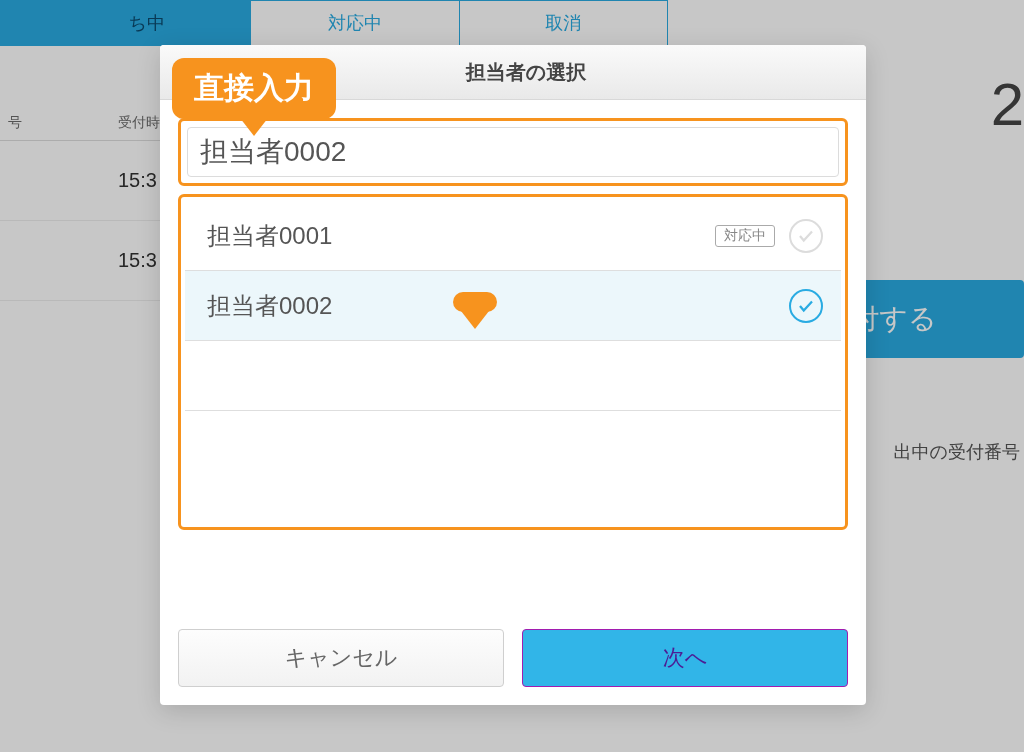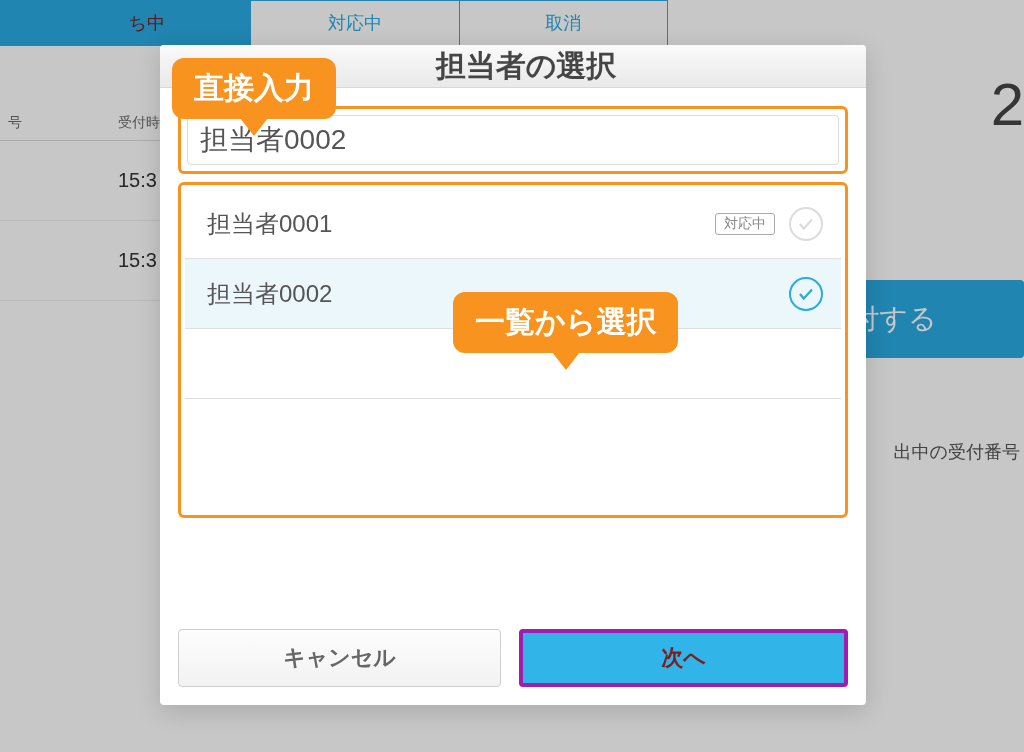--- a/index.html
+++ b/index.html
@@ -26,21 +26,21 @@
     .bg-tab {
       flex: 1;
       text-align: center;
       padding: 10px 0;
       color: #29ABE2;
       border-right: 1px solid #29ABE2;
       font-size: 18px;
       font-weight: 500;
     }
     .bg-tab:last-child { border-right: none; }
-    .bg-tab.active { background: #29ABE2; color: #7f1d1d; padding-left: 42px; }
+    .bg-tab.active { background: #29ABE2; color: #0c4a6e; padding-left: 42px; }
 
     .bg-table { margin-top: 60px; }
     .bg-head {
       display: flex;
       font-size: 14px;
       color: #6b6b6b;
       padding: 8px 8px;
       border-bottom: 1px solid #ddd;
     }
     .bg-head .col1 { width: 110px; }
@@ -101,27 +101,27 @@
       left: 160px;
       top: 45px;
       width: 706px;
       height: 660px;
       background: #fff;
       border-radius: 4px;
       box-shadow: 0 6px 24px rgba(0,0,0,0.15);
     }
 
     .modal-header {
-      height: 43px;
+      height: 55px;
       background: linear-gradient(#fafafa, #e9e9e9);
       border-bottom: 1px solid #d8d8d8;
       display: flex;
       align-items: center;
       justify-content: center;
-      font-size: 30px;
+      font-size: 20px;
       font-weight: 700;
       color: #454545;
       border-radius: 4px 4px 0 0;
       padding-left: 26px;
     }
 
     .input-wrap {
       margin: 18px 18px 8px;
       border: 3px solid #F7931E;
       border-radius: 6px;
@@ -190,31 +190,30 @@
     }
     .btn-cancel, .btn-next {
       flex: 1;
       height: 58px;
       display: flex;
       align-items: center;
       justify-content: center;
       font-size: 22px;
       border-radius: 4px;
       cursor: pointer;
-      font-weight: bold;
     }
     .btn-cancel {
       border: 1px solid #cfcfcf;
       background: linear-gradient(#fdfdfd, #f2f2f2);
       color: #666;
     }
     .btn-next {
       background: #31B5E8;
-      color: #7f1d1d;
-      border: 4px solid #a21caf;
+      color: #4c1d95;
+      border: 1px solid #a21caf;
     }
 
     
     .callout {
       position: absolute;
       background: #F7931E;
       color: #fff;
       font-size: 30px;
       font-weight: 700;
       padding: 10px 22px;
@@ -307,15 +306,14 @@
     <div class="btn-cancel">キャンセル</div>
     <div class="btn-next">次へ</div>
   </div>
 </div>
 
 <div class="callout c1">
   <span>直接入力</span>
   <div class="tail"></div>
 </div>
 <div class="callout c2">
-  <span>一覧から選択</span>
   <div class="tail"></div>
 </div>
 
 </body></html>

